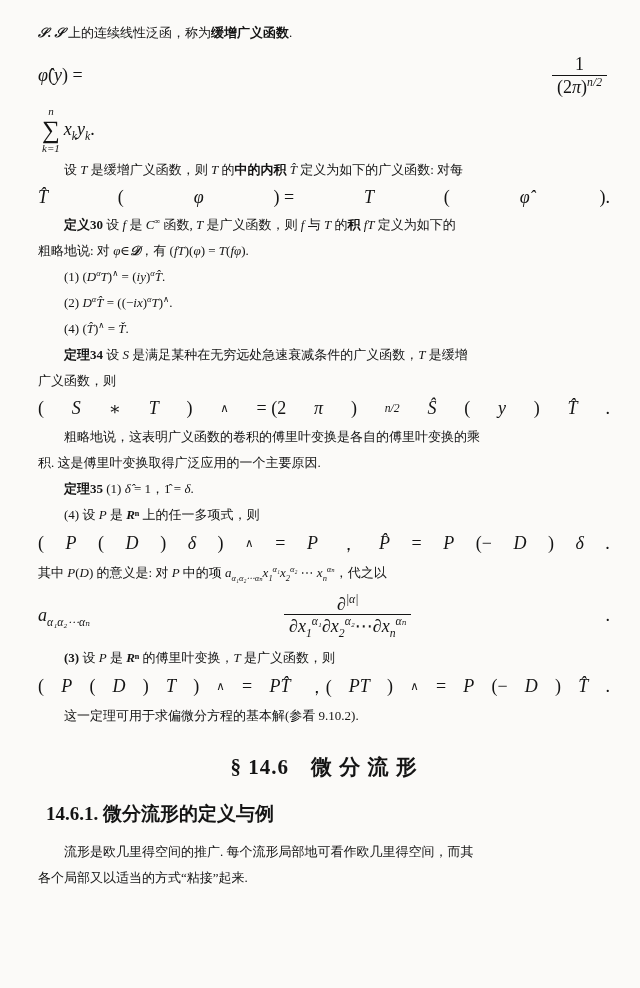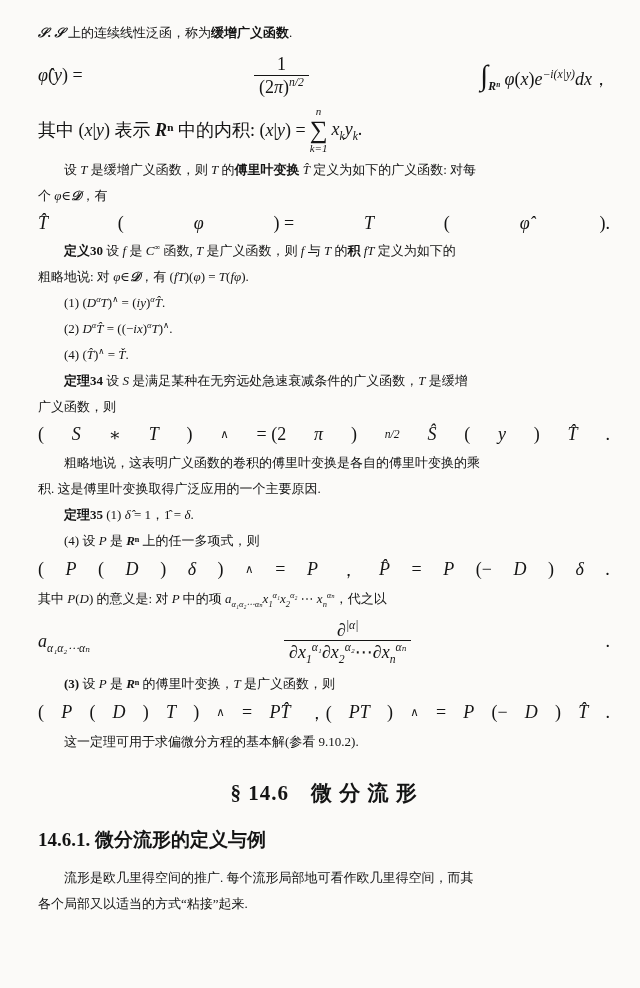--- a/index.html
+++ b/index.html
@@ -36,52 +36,49 @@
   .frac .num{padding:0 5px;}
   .frac .den{border-top:1.6px solid #141414;padding:1px 5px 0;}
   .sum{display:inline-flex;flex-direction:column;align-items:center;
        line-height:1;margin:0 4px;}
   .sum .lim{font-size:11px;font-style:italic;line-height:1.1;}
   .sum .sym{font-size:25px;line-height:1;}
   .sec-heading{
     text-align:center;font-weight:bold;font-size:21px;
     margin:24px 0 20px;letter-spacing:1px;
   }
-  .sub-heading{font-weight:bold;font-size:19px;margin:4px 0 12px;}
+  .sub-heading{font-weight:bold;font-size:19px;margin:4px 8px 12px;}
   .f-tall{margin:8px 0;}
 </style>
 </head>
 <body>
 
 <div class="page">
 
   <div class="line"><span class="rs-bi">𝒮. 𝒮</span><span> 上的连续线性泛函，称为</span><span class="rs-b">缓增广义函数</span><span>.</span></div>
 
 
   <div class="formula f-tall">
     <span><span class="rs-i">φ̂</span><span>(</span><span class="rs-i">y</span><span>) = </span></span>
     <span class="frac">
       <span class="num">1</span>
       <span class="den"><span>(2</span><span class="rs-i">π</span><span>)</span><span class="rs-sup rs-i">n/2</span></span>
     </span>
-    <span><span class="rs-int">∫</span><span class="rs-sub rs-bi">Rⁿ</span><span> </span><span class="rs-i">φ</span><span>(</span><span class="rs-i">x</span><span>)</span><span class="rs-i">e</span><span class="rs-sup rs-i">−i(x|y)</span><span class="rs-i">d</span><span class="rs-i">x</span><span>，</span></span>
   </div>
 
   <div class="inline-math-line">
-    <span><span>其中 (</span><span class="rs-i">x</span><span>|</span><span class="rs-i">y</span><span>) 表示 </span><span class="rs-bi">R</span><span class="rs-b">ⁿ</span><span> 中的内积:   (</span><span class="rs-i">x</span><span>|</span><span class="rs-i">y</span><span>) = </span></span>
     <span class="sum">
       <span class="lim">n</span>
       <span class="sym">∑</span>
       <span class="lim">k=1</span>
     </span>
     <span><span class="rs-i">x</span><span class="rs-sub rs-i">k</span><span class="rs-i">y</span><span class="rs-sub rs-i">k</span><span>.</span></span>
   </div>
 
-  <div class="line ind"><span>设 </span><span class="rs-i">T</span><span> 是缓增广义函数，则 </span><span class="rs-i">T</span><span> 的</span><span class="rs-b">傅里叶变换</span><span> </span><span class="rs-i">T̂</span><span> 定义为如下的广义函数:  对每</span></div>
-  <div class="line"><span>个 </span><span class="rs-i">φ</span><span>∈</span><span class="rs-bi">𝒟</span><span>，有</span></div>
+  <div class="line ind"><span>设 </span><span class="rs-i">T</span><span> 是缓增广义函数，则 </span><span class="rs-i">T</span><span> 的</span><span class="rs-b">中的内积</span><span> </span><span class="rs-i">T̂</span><span> 定义为如下的广义函数:  对每</span></div>
 
   <div class="formula">
       <span class="rs-i">T̂</span>
       <span>(</span>
       <span class="rs-i">φ</span>
       <span>) = </span>
       <span class="rs-i">T</span>
       <span>(</span>
       <span class="rs-i">φ̂</span>
       <span>).</span>

